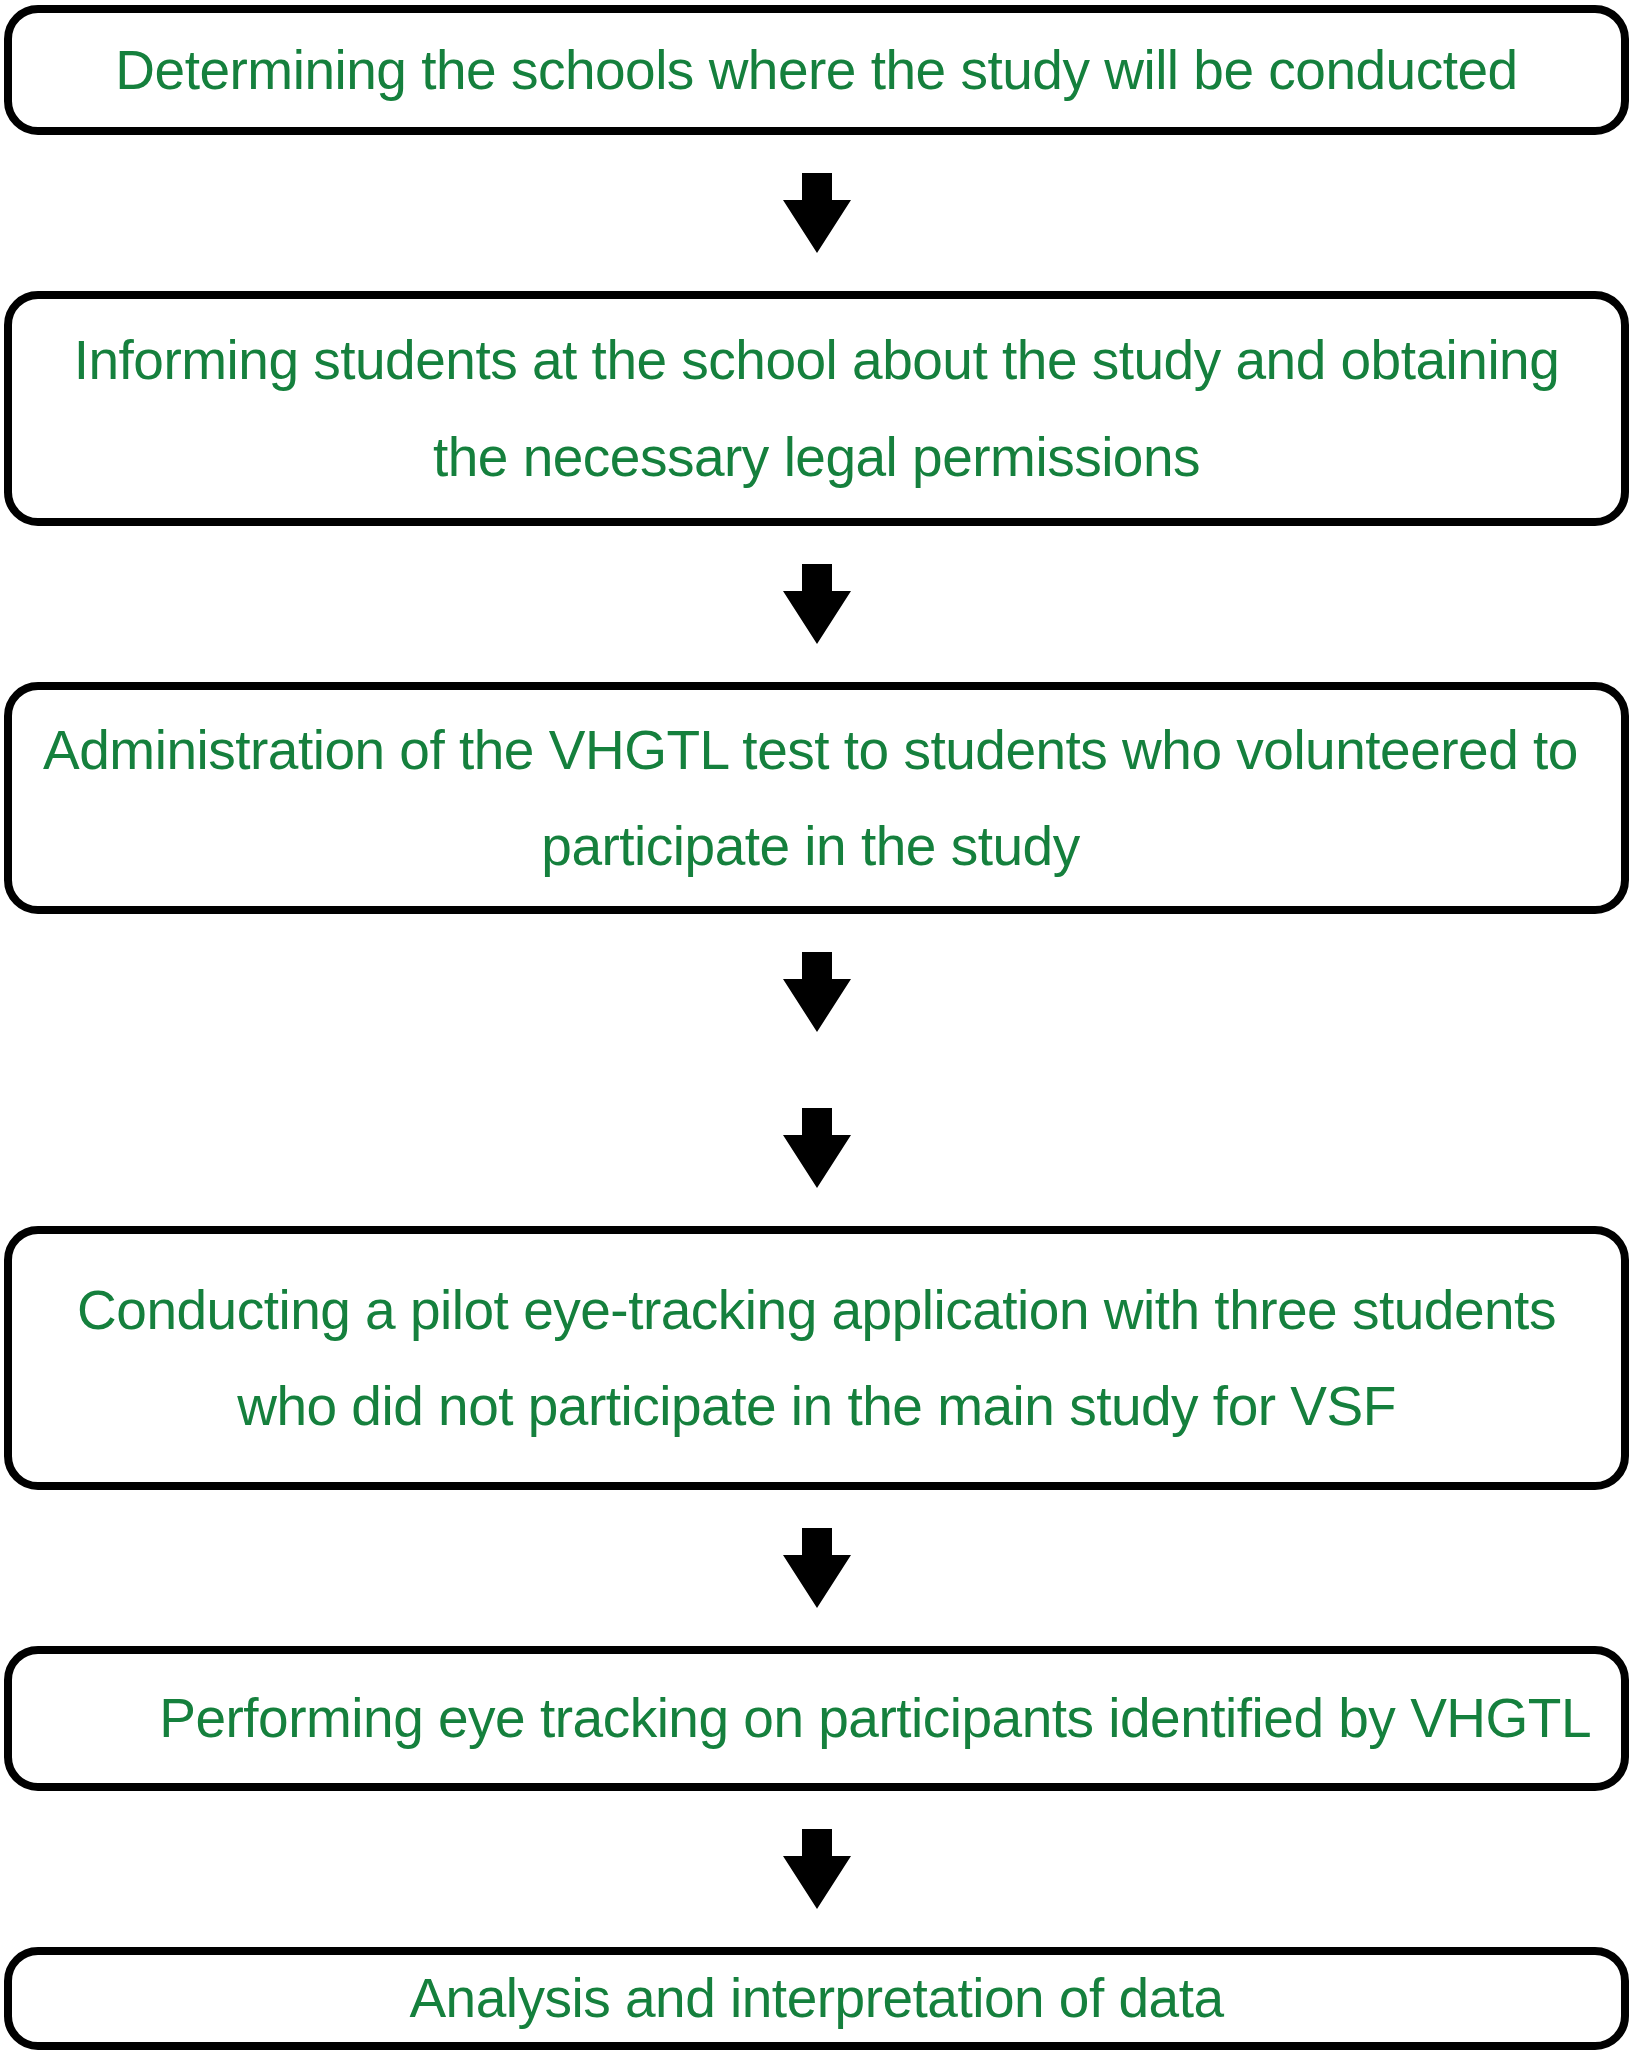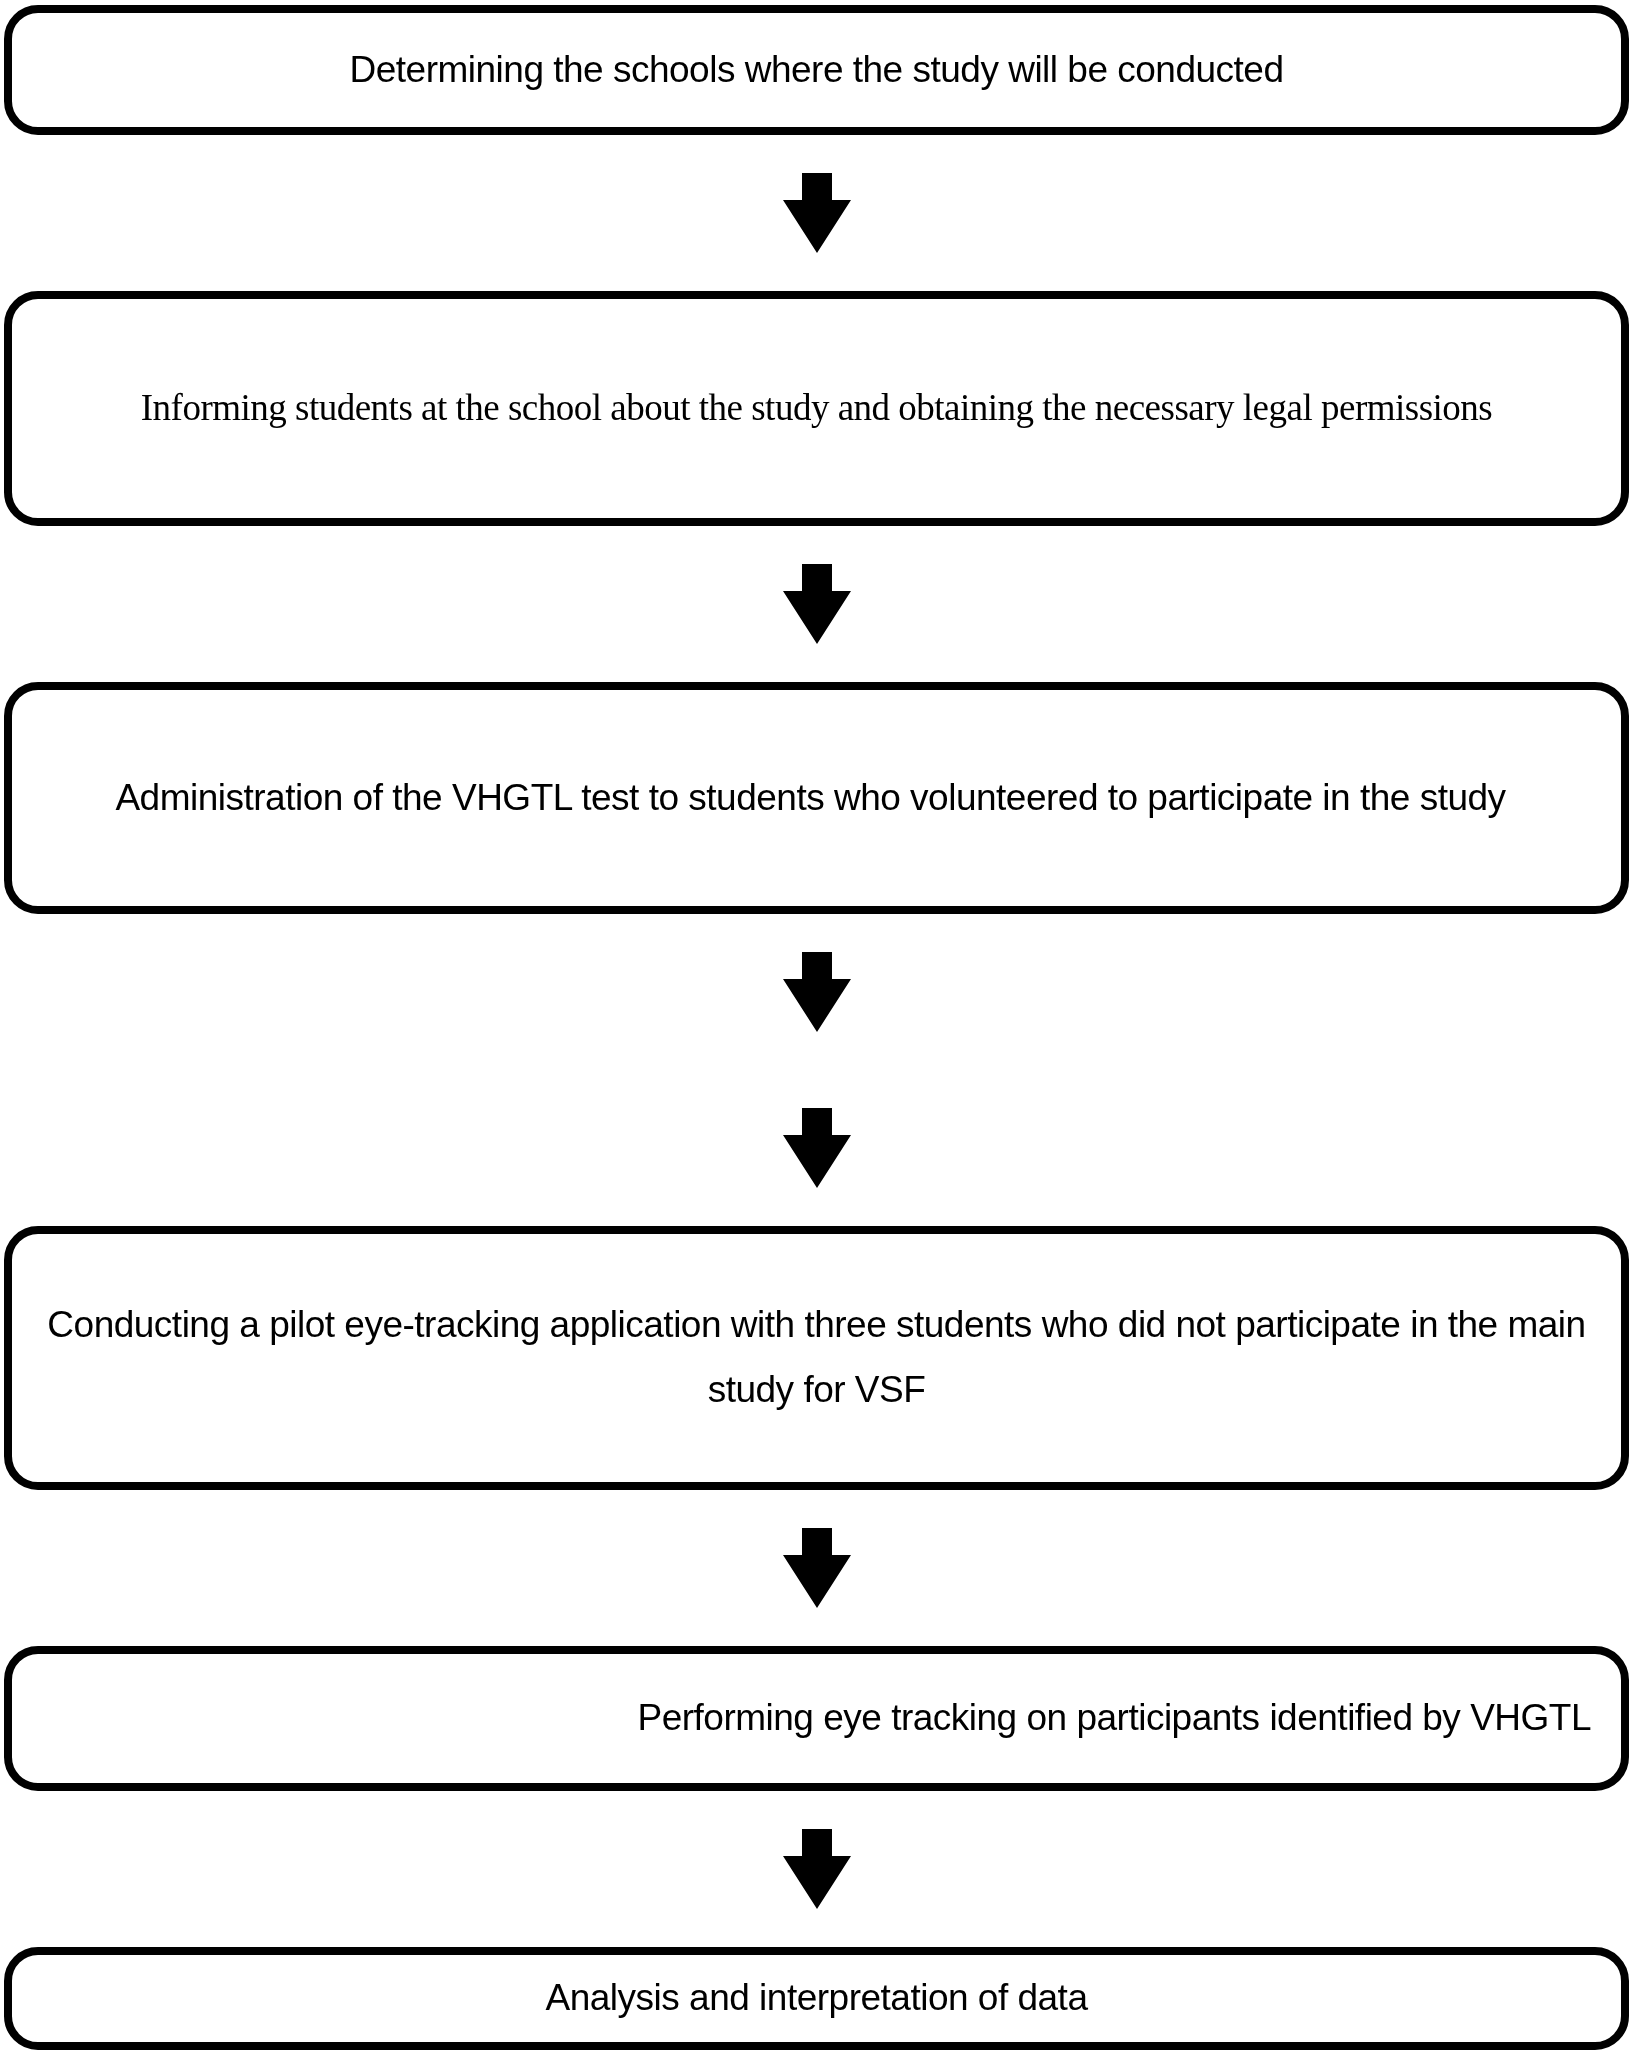--- a/index.html
+++ b/index.html
@@ -30,28 +30,28 @@
     border-radius: 34px;
     background: #ffffff;
     display: flex;
     align-items: center;
     justify-content: center;
     text-align: center;
     padding: 0 30px;
     flex: 0 0 auto;
   }
   .box span {
-    font-size: 37px;
+    font-size: 55px;
     line-height: 1.75;
     letter-spacing: -0.5px;
-    color: #000000;
+    color: #15803d;
   }
   
   .h-130 { height: 130px; }
-  .h-235 { height: 235px; font-family: Liberation Serif, serif; }
+  .h-235 { height: 235px; }
   .h-232 { height: 232px; padding-left: 18px; }
   .h-238 { height: 238px; }
   .h-214 { height: 264px; }
   .h-145 { height: 145px; justify-content: flex-end; }
   .h-127 { height: 103px; }
 
   .arrow-gap {
     flex: 1 1 auto;
     display: flex;
     align-items: center;

